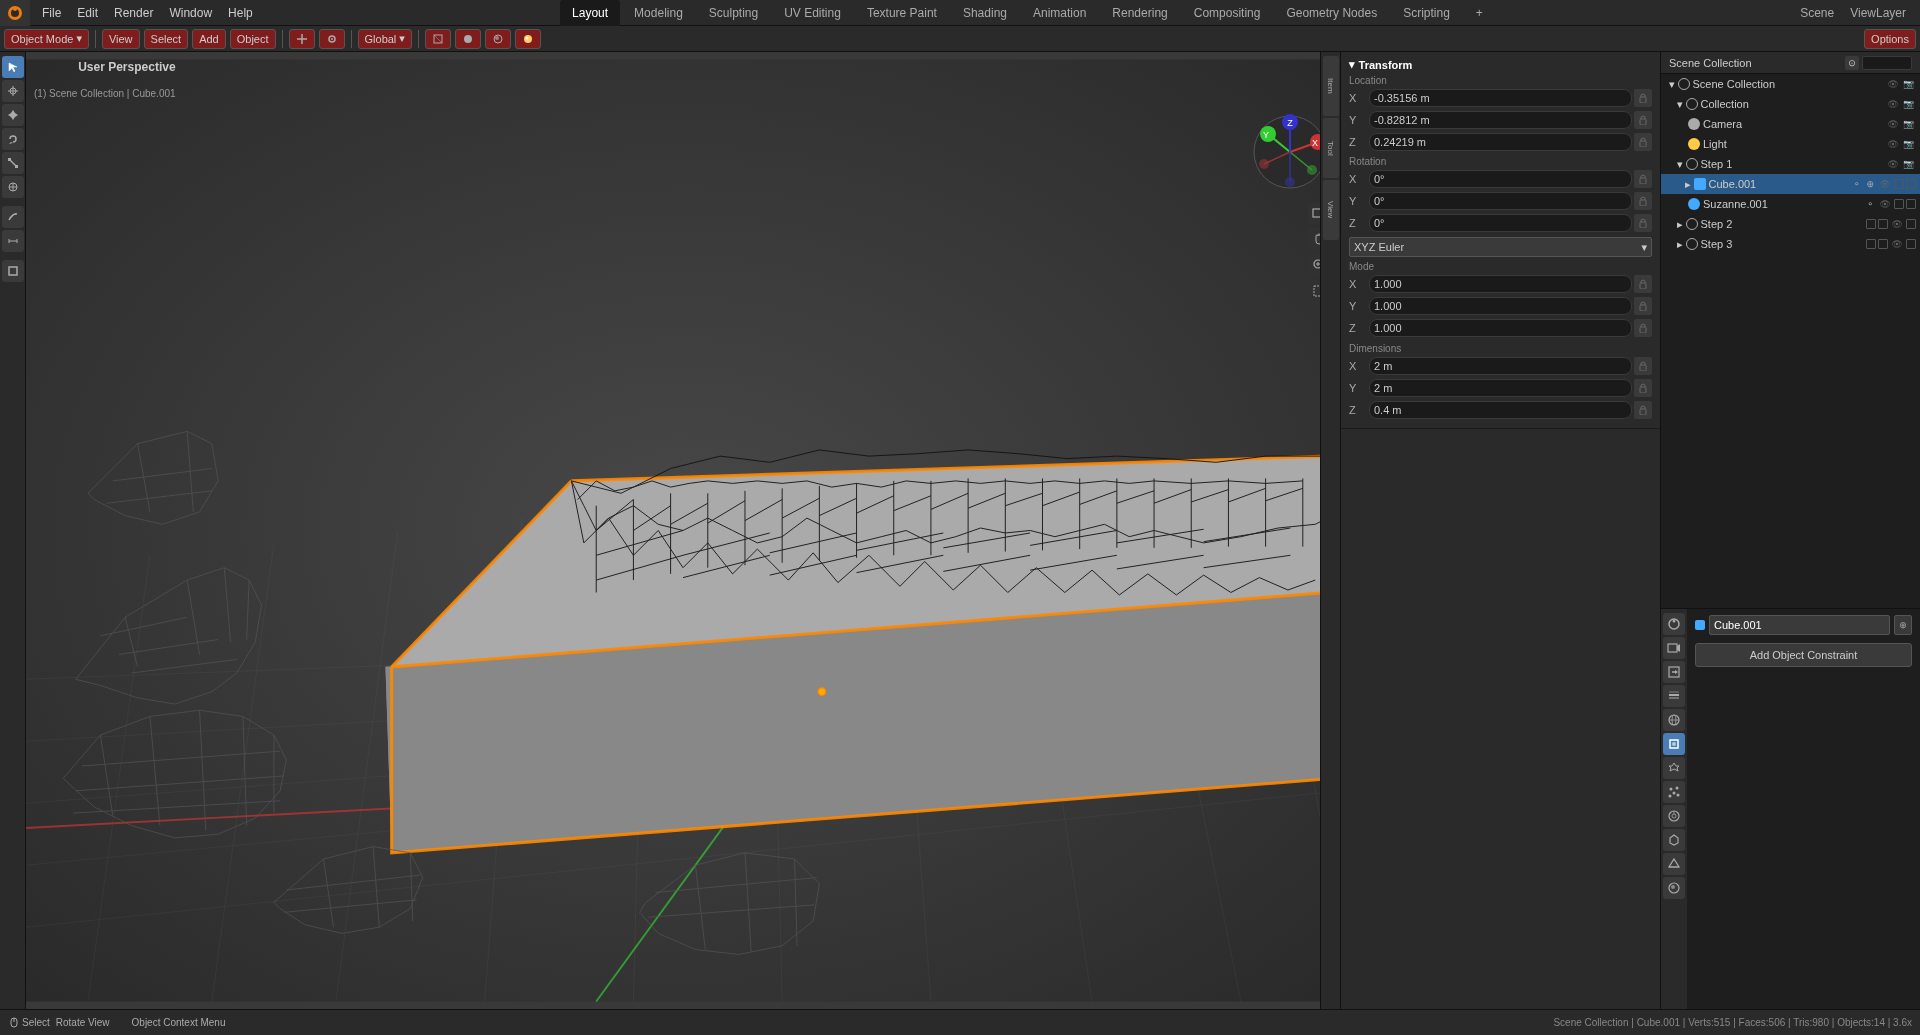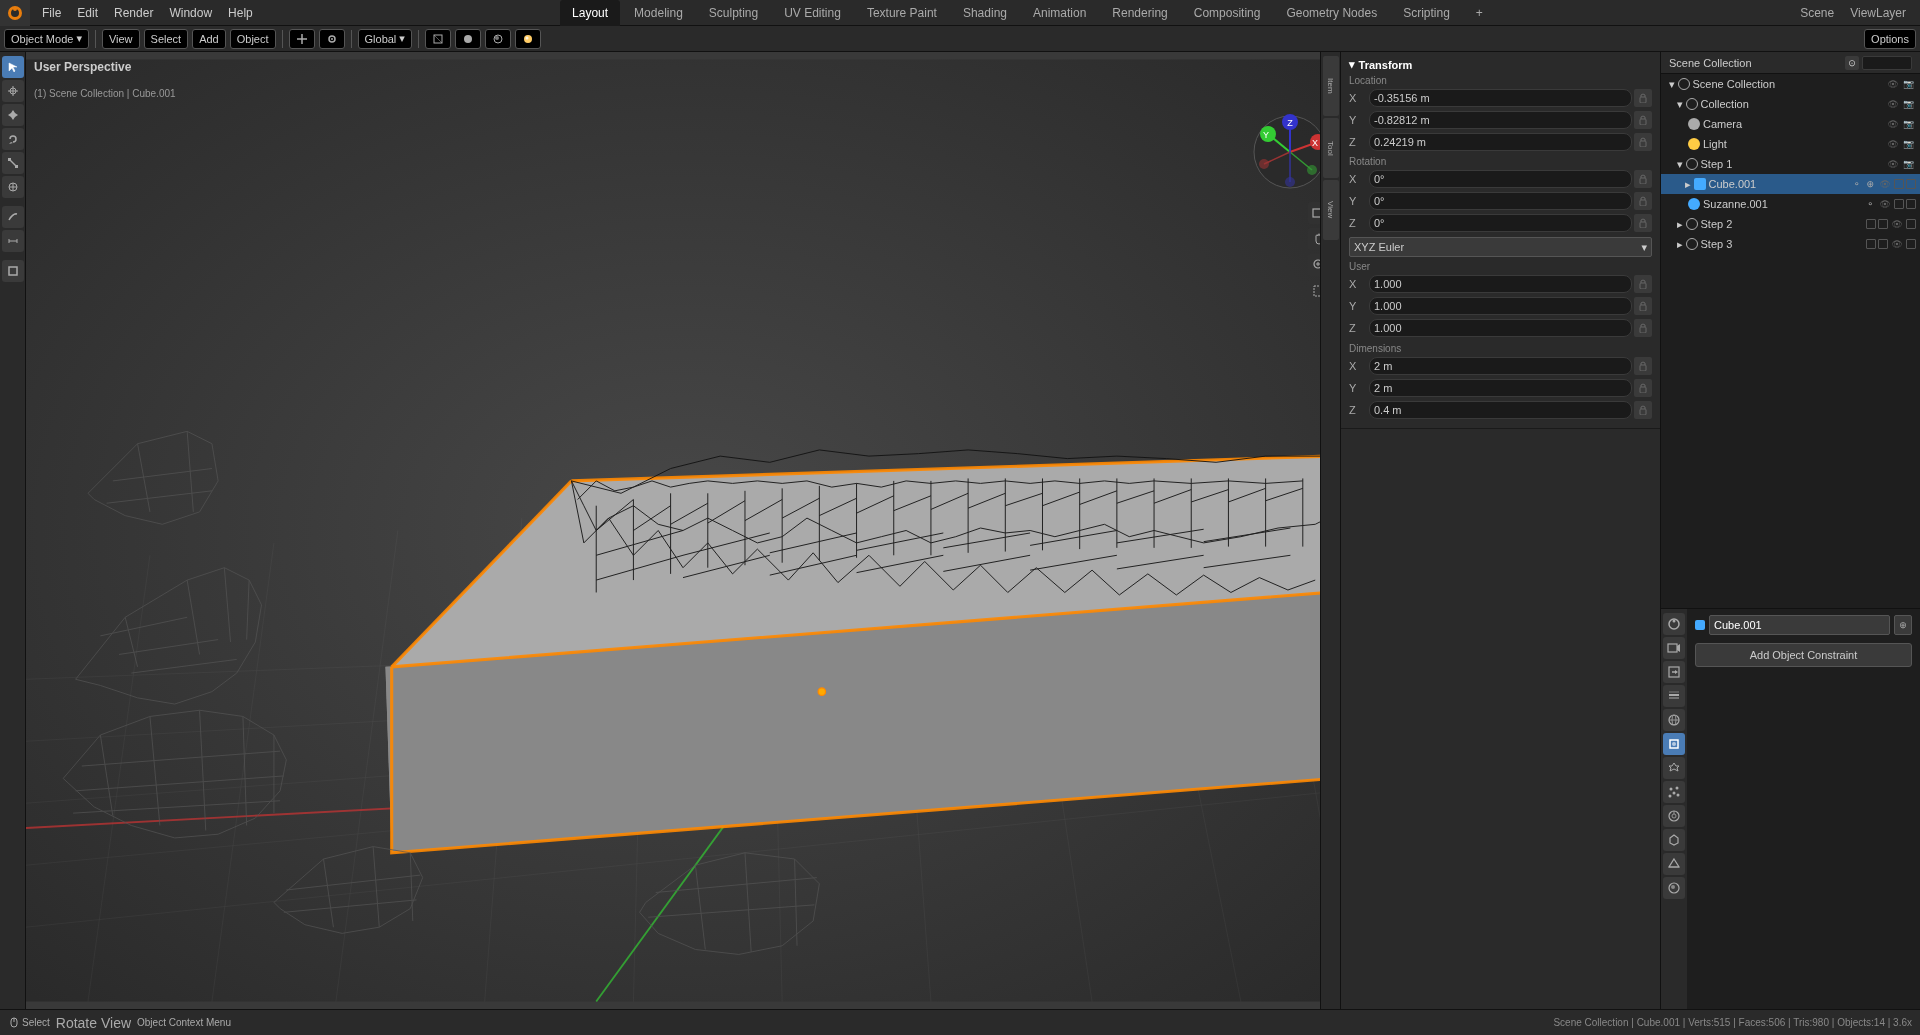--- a/index.html
+++ b/index.html
@@ -81,21 +81,21 @@
       align-items: center;
       border-bottom: 1px solid #111;
       gap: 4px;
       padding: 0 4px;
       position: relative;
       z-index: 100;
     }
     .toolbar-btn {
       height: 20px;
       padding: 0 6px;
-      background: #000000;
+      background: #7f1d1d;
       border: 1px solid #555;
       border-radius: 3px;
       color: #ccc;
       font-size: 11px;
       cursor: pointer;
       display: flex;
       align-items: center;
       gap: 3px;
     }
     .toolbar-separator {
@@ -145,20 +145,21 @@
       background: #393939;
       overflow: hidden;
     }
 
     
     #scene-canvas {
       width: 100%;
       height: 100%;
       position: relative;
       background: #393939;
+      text-align: right;
     }
 
     
     .viewport-label {
       position: absolute;
       top: 8px;
       left: 8px;
       font-size: 11px;
       color: #ccc;
       z-index: 10;
@@ -1012,21 +1013,21 @@
         </div>
       </div>
 
       <div class="prop-row" style="margin-top:4px;">
         <div class="prop-select">
           <span>XYZ Euler</span>
           <span>▾</span>
         </div>
       </div>
 
-      <div style="font-size:10px; color:#888; margin-top:4px; margin-bottom:2px;">User</div>
+      <div style="font-size:10px; color:#888; margin-top:4px; margin-bottom:2px;">Mode</div>
       <div class="prop-row">
         <div class="prop-label">X</div>
         <div class="prop-value">
           <span>1.000</span>
         </div>
         <div class="prop-value-btn">
           <svg width="8" height="10" viewBox="0 0 8 10">
             <rect x="1" y="4" width="6" height="6" rx="1" fill="none" stroke="#666" stroke-width="1"></rect>
             <path d="M2 4 L2 2 Q4 0 6 2 L6 4" fill="none" stroke="#666" stroke-width="1"></path>
           </svg>
@@ -1355,16 +1356,16 @@
 </div>
 
 <div class="status-bar">
   <span>
     <svg width="12" height="12" viewBox="0 0 12 12" style="margin-right:2px;vertical-align:middle;">
       <rect x="3" y="1" width="6" height="9" rx="3" fill="none" stroke="#aaa" stroke-width="1"></rect>
       <line x1="6" y1="1" x2="6" y2="5" stroke="#aaa" stroke-width="1"></line>
     </svg>
   </span>
   <span style="font-size:10px;color:#aaa;margin-right:6px;">Select</span>
-  <span style="font-size:14px;color:#aaa;margin-right:6px;">Rotate View</span>
+  <span style="font-size:10px;color:#aaa;margin-right:22px;">Rotate View</span>
   <span style="font-size:10px;color:#aaa;">Object Context Menu</span>
   <span style="margin-left:auto;font-size:10px;color:#888;">Scene Collection | Cube.001 | Verts:515 | Faces:506 | Tris:980 | Objects:14 | 3.6x</span>
 </div>
 
 </body></html>

